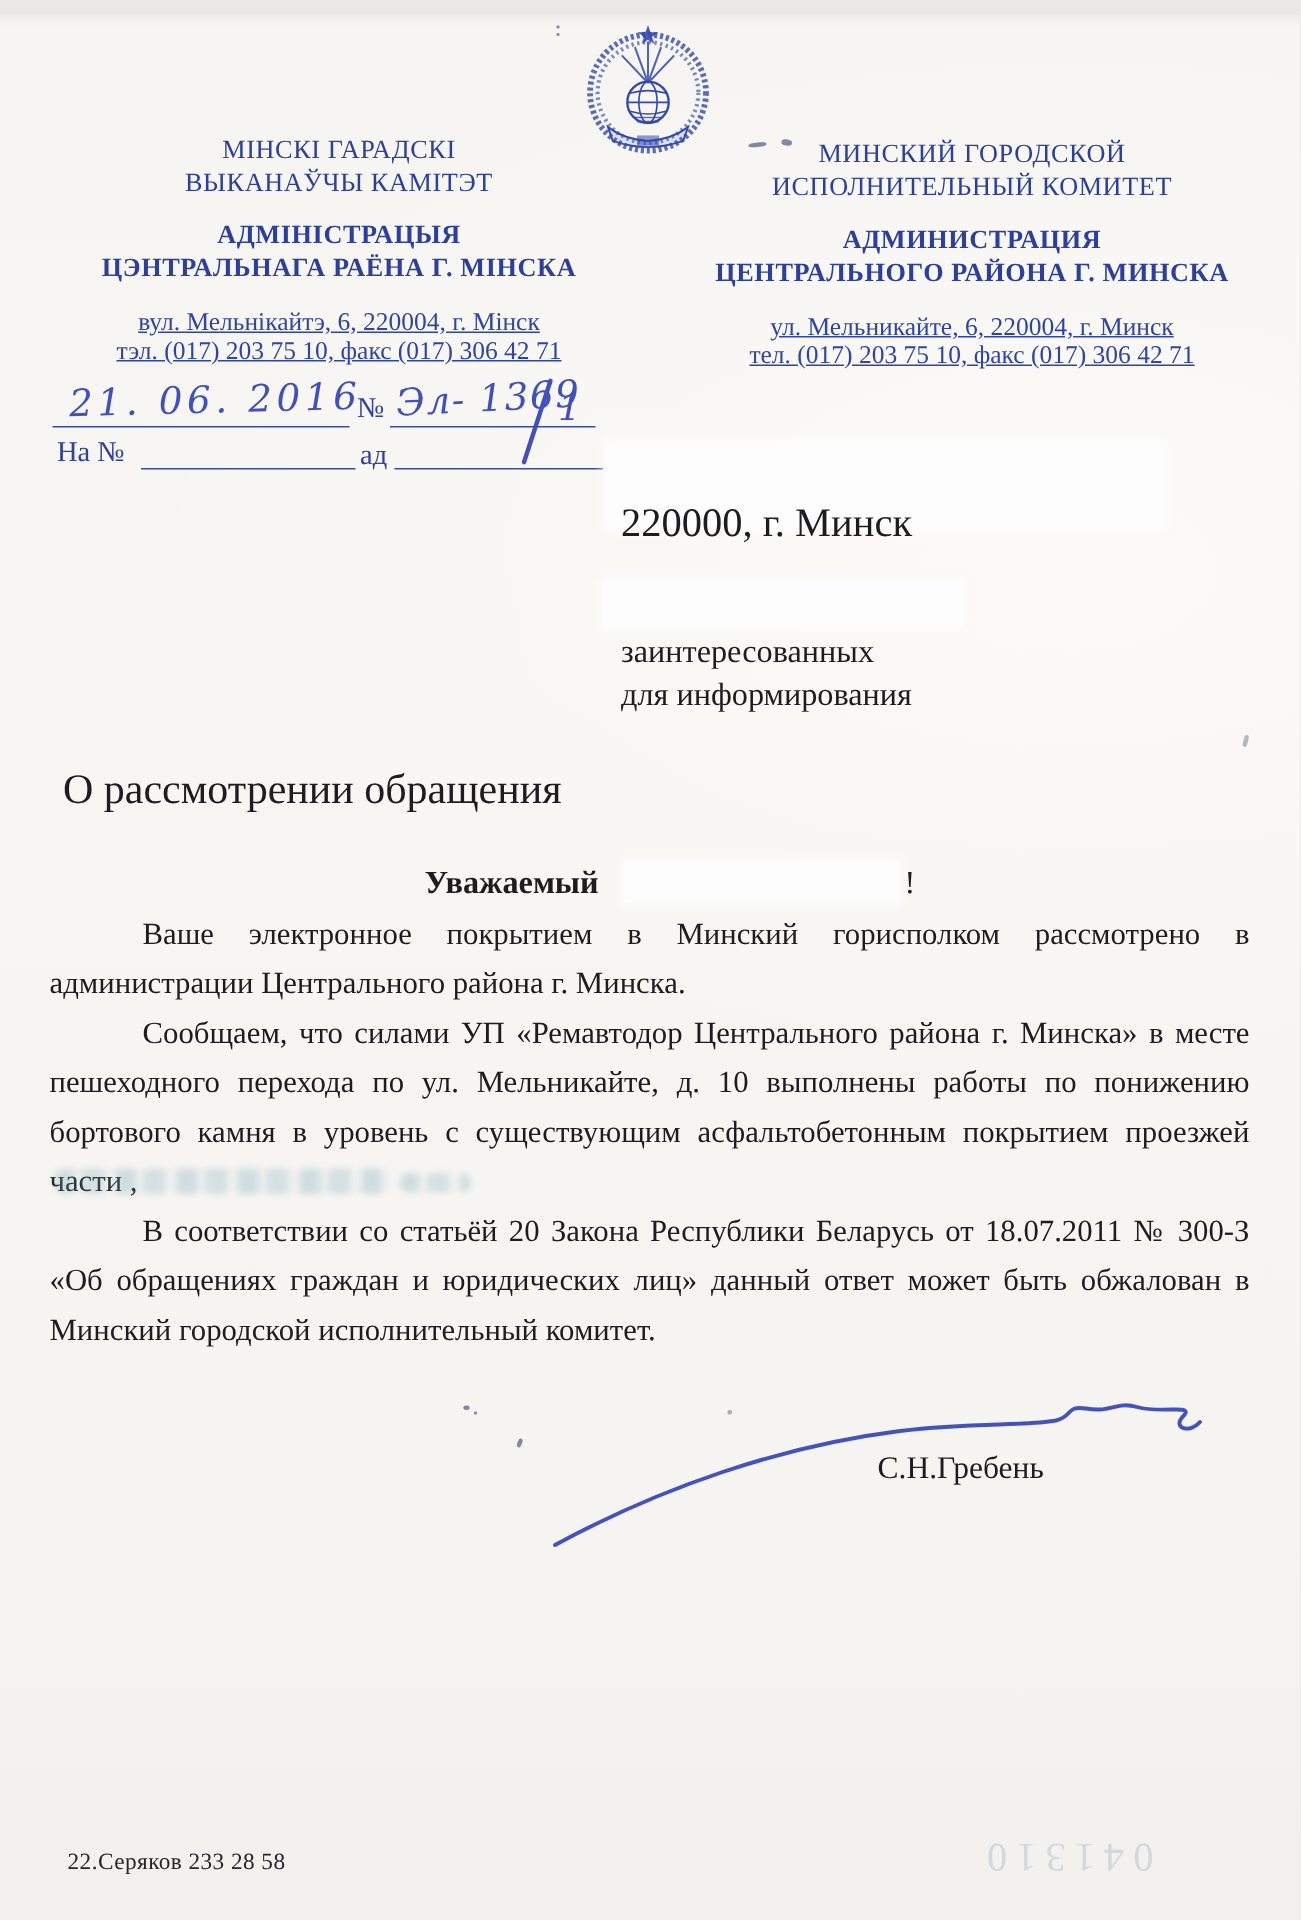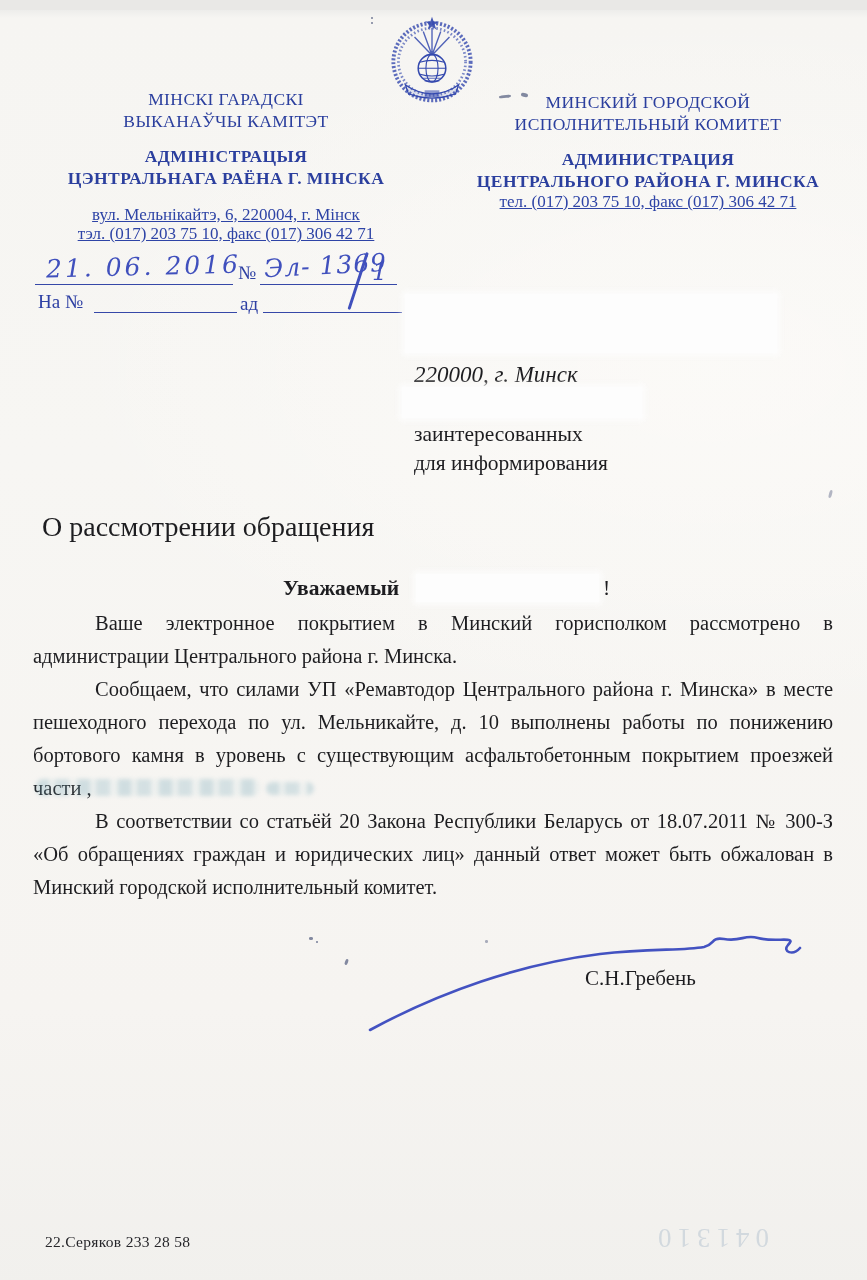--- a/index.html
+++ b/index.html
@@ -68,38 +68,39 @@
     <div class="lh-dept">ЦЭНТРАЛЬНАГА РАЁНА Г. МІНСКА</div>
     <div class="lh-addr" style="margin-top:16px;">вул. Мельнікайтэ, 6, 220004, г. Мінск</div>
     <div class="lh-addr">тэл. (017) 203 75 10, факс (017) 306 42 71</div>
   </div>
 
   <div class="abs lh-col" style="left:452px;top:81px;width:392px;">
     <div class="lh-org">МИНСКИЙ ГОРОДСКОЙ</div>
     <div class="lh-org">ИСПОЛНИТЕЛЬНЫЙ КОМИТЕТ</div>
     <div class="lh-dept" style="margin-top:13px;">АДМИНИСТРАЦИЯ</div>
     <div class="lh-dept">ЦЕНТРАЛЬНОГО РАЙОНА Г. МИНСКА</div>
+    <div class="lh-addr" style="margin-top:16px;">ул. Мельникайте, 6, 220004, г. Минск</div>
     <div class="lh-addr">тел. (017) 203 75 10, факс (017) 306 42 71</div>
   </div>
 
   <div class="abs hand" style="left:46px;top:242px;font-size:25px;letter-spacing:3px;transform:rotate(-1.5deg);">21. 06. 2016</div>
   <div class="abs uline" style="left:35px;top:274px;width:198px;"></div>
   <div class="abs blue-print" style="left:238px;top:252px;">№</div>
   <div class="abs hand" style="left:264px;top:241px;font-size:25px;letter-spacing:1px;transform:rotate(-3deg);">Эл- 1369</div>
   <div class="abs" style="left:366px;top:242px;width:2.6px;height:60px;background:#4050bd;transform:rotate(18deg);transform-origin:top left;border-radius:2px;"></div>
   <div class="abs hand" style="left:372px;top:248px;font-size:24px;">1</div>
   <div class="abs uline" style="left:260px;top:274px;width:137px;"></div>
 
   <div class="abs blue-print" style="left:38px;top:281px;">На №</div>
   <div class="abs uline" style="left:94px;top:302px;width:143px;"></div>
   <div class="abs blue-print" style="left:240px;top:283px;">ад</div>
   <div class="abs uline" style="left:263px;top:302px;width:139px;"></div>
 
   <div class="abs redact" style="left:405px;top:284px;width:372px;height:59px;"></div>
-  <div class="abs" style="left:414px;top:352px;font-size:23px;font-style:italic;">220000, г. Минск</div>
+  <div class="abs" style="left:414px;top:323px;font-size:27px;">220000, г. Минск</div>
   <div class="abs redact" style="left:402px;top:377px;width:240px;height:31px;"></div>
   <div class="abs" style="left:414px;top:410px;font-size:21.5px;line-height:28.5px;">
     <div>заинтересованных</div>
     <div>для информирования</div>
   </div>
 
   <div class="abs" style="left:42px;top:501px;font-size:28px;">О рассмотрении обращения</div>
 
   <div class="abs" style="left:283px;top:566px;font-size:21.5px;font-weight:bold;">Уважаемый</div>
   <div class="abs redact" style="left:416px;top:564px;width:183px;height:28px;"></div>

